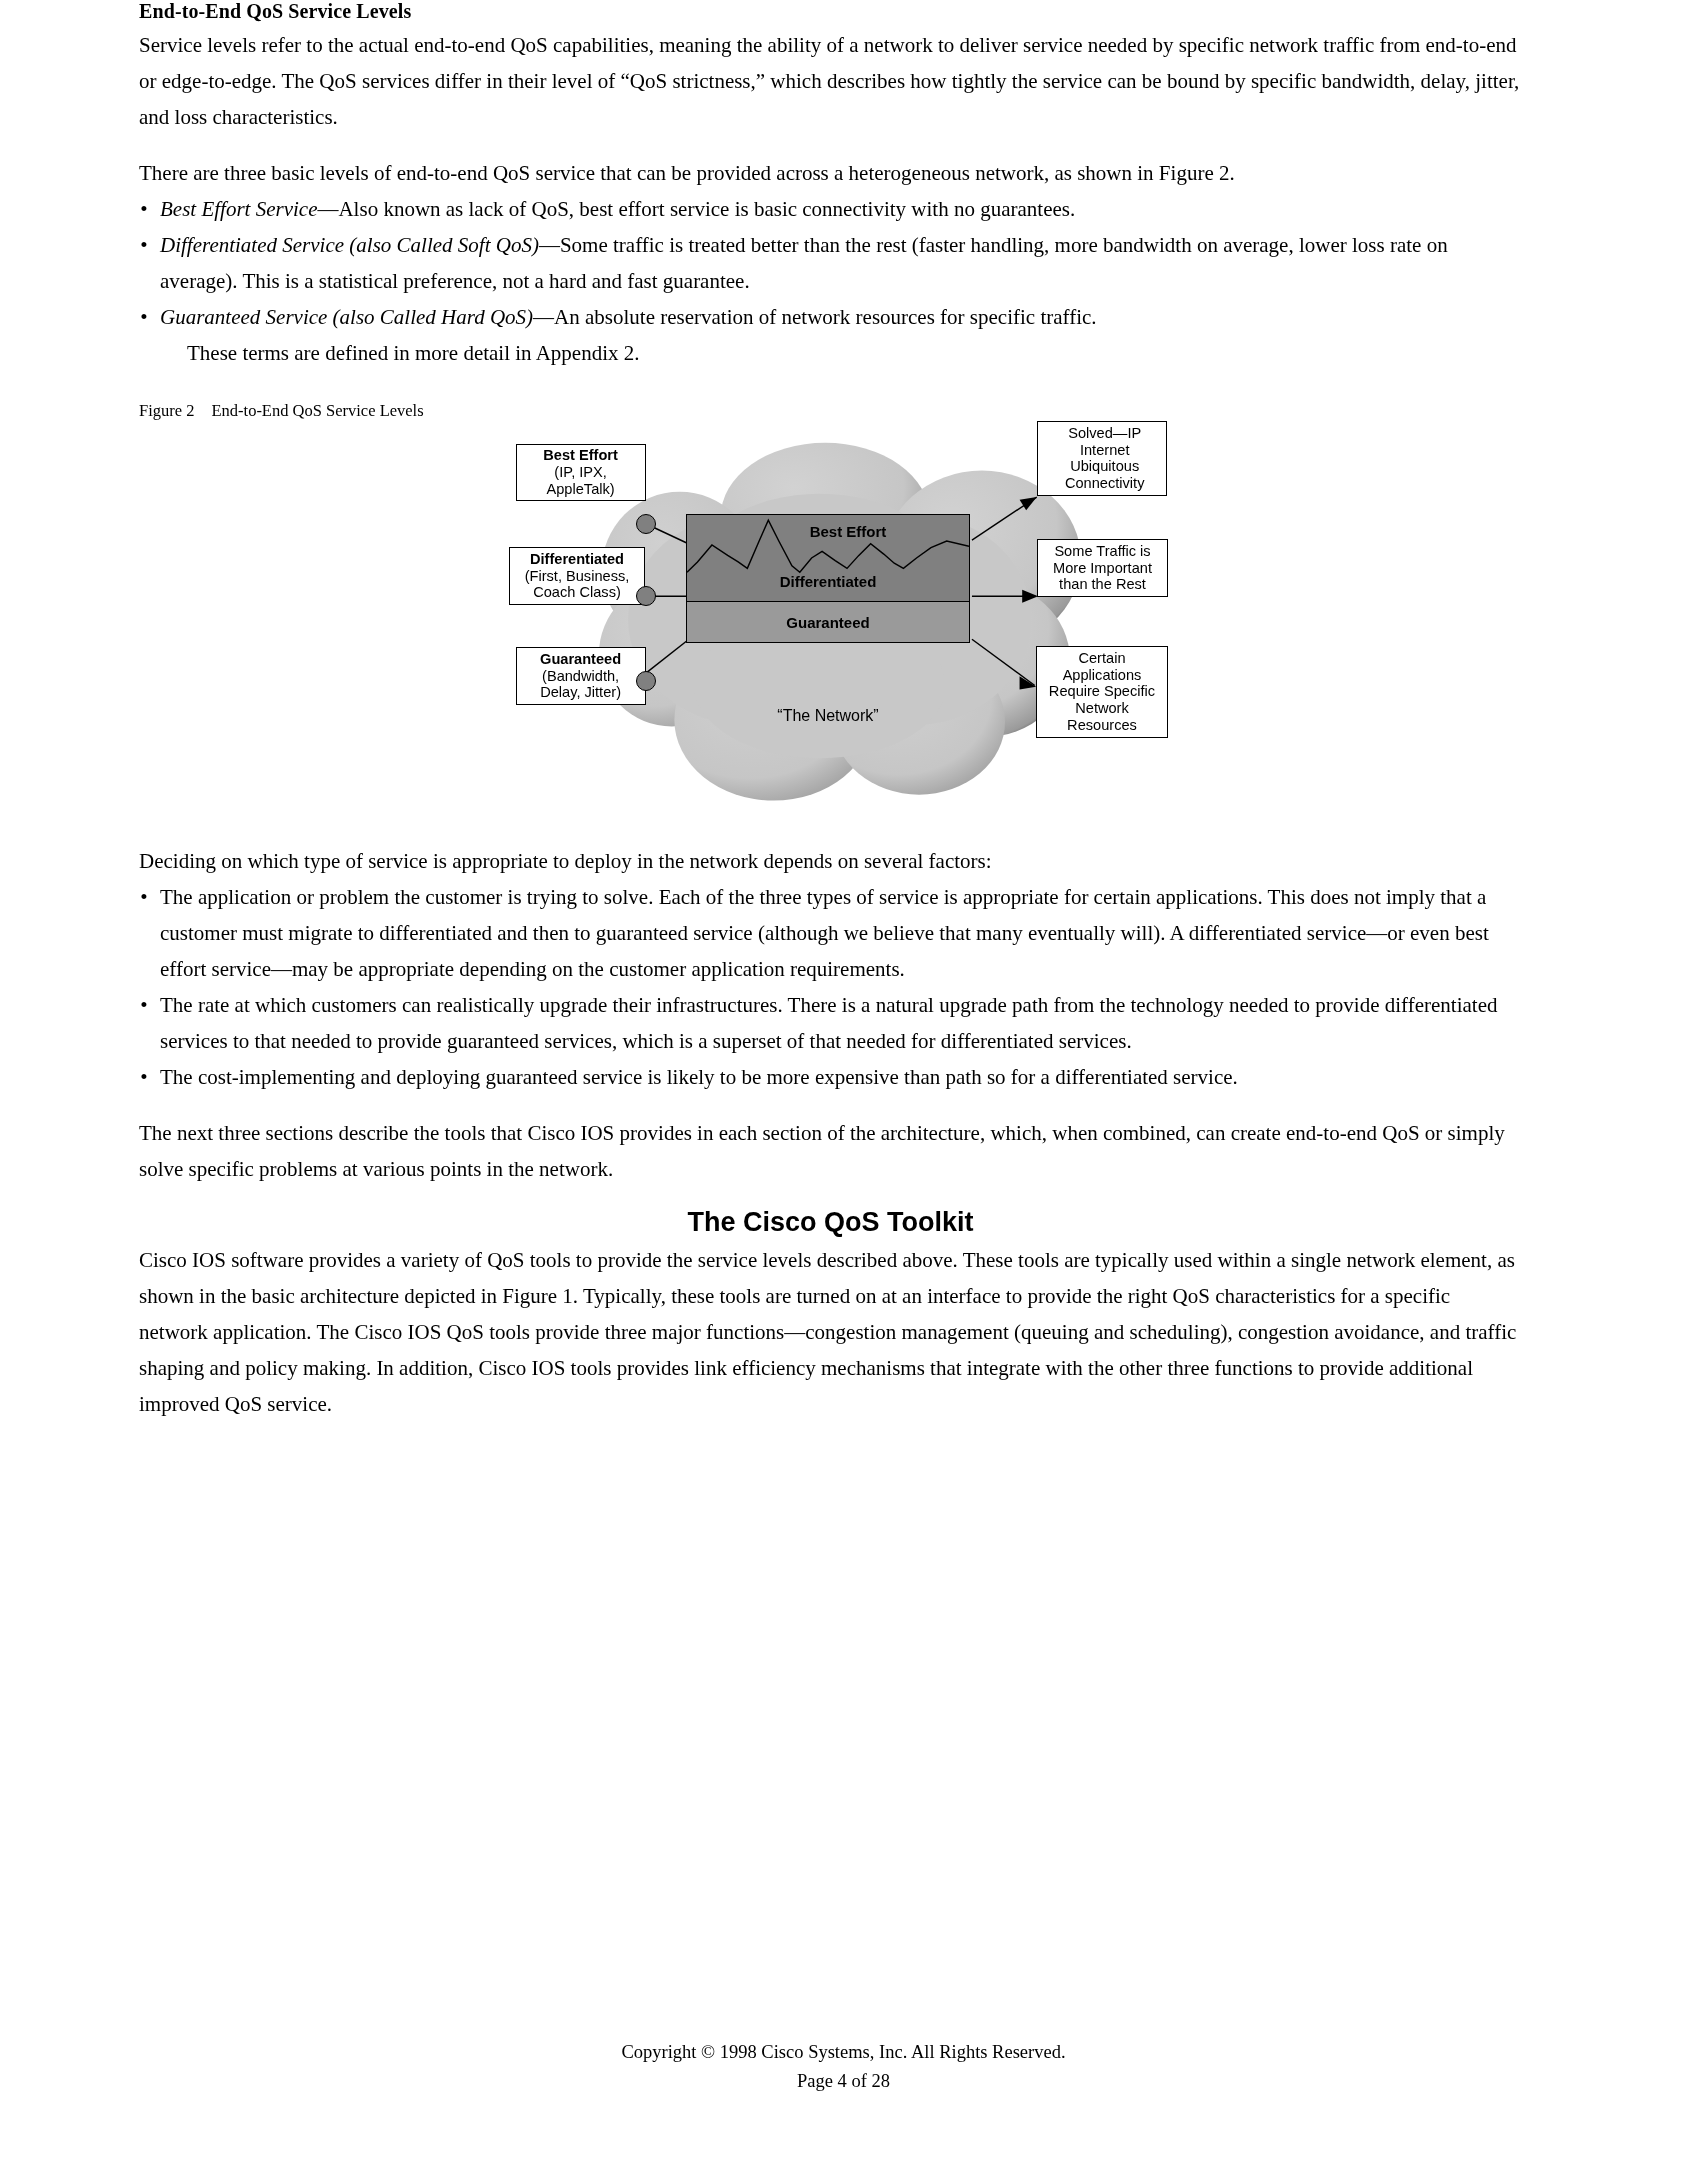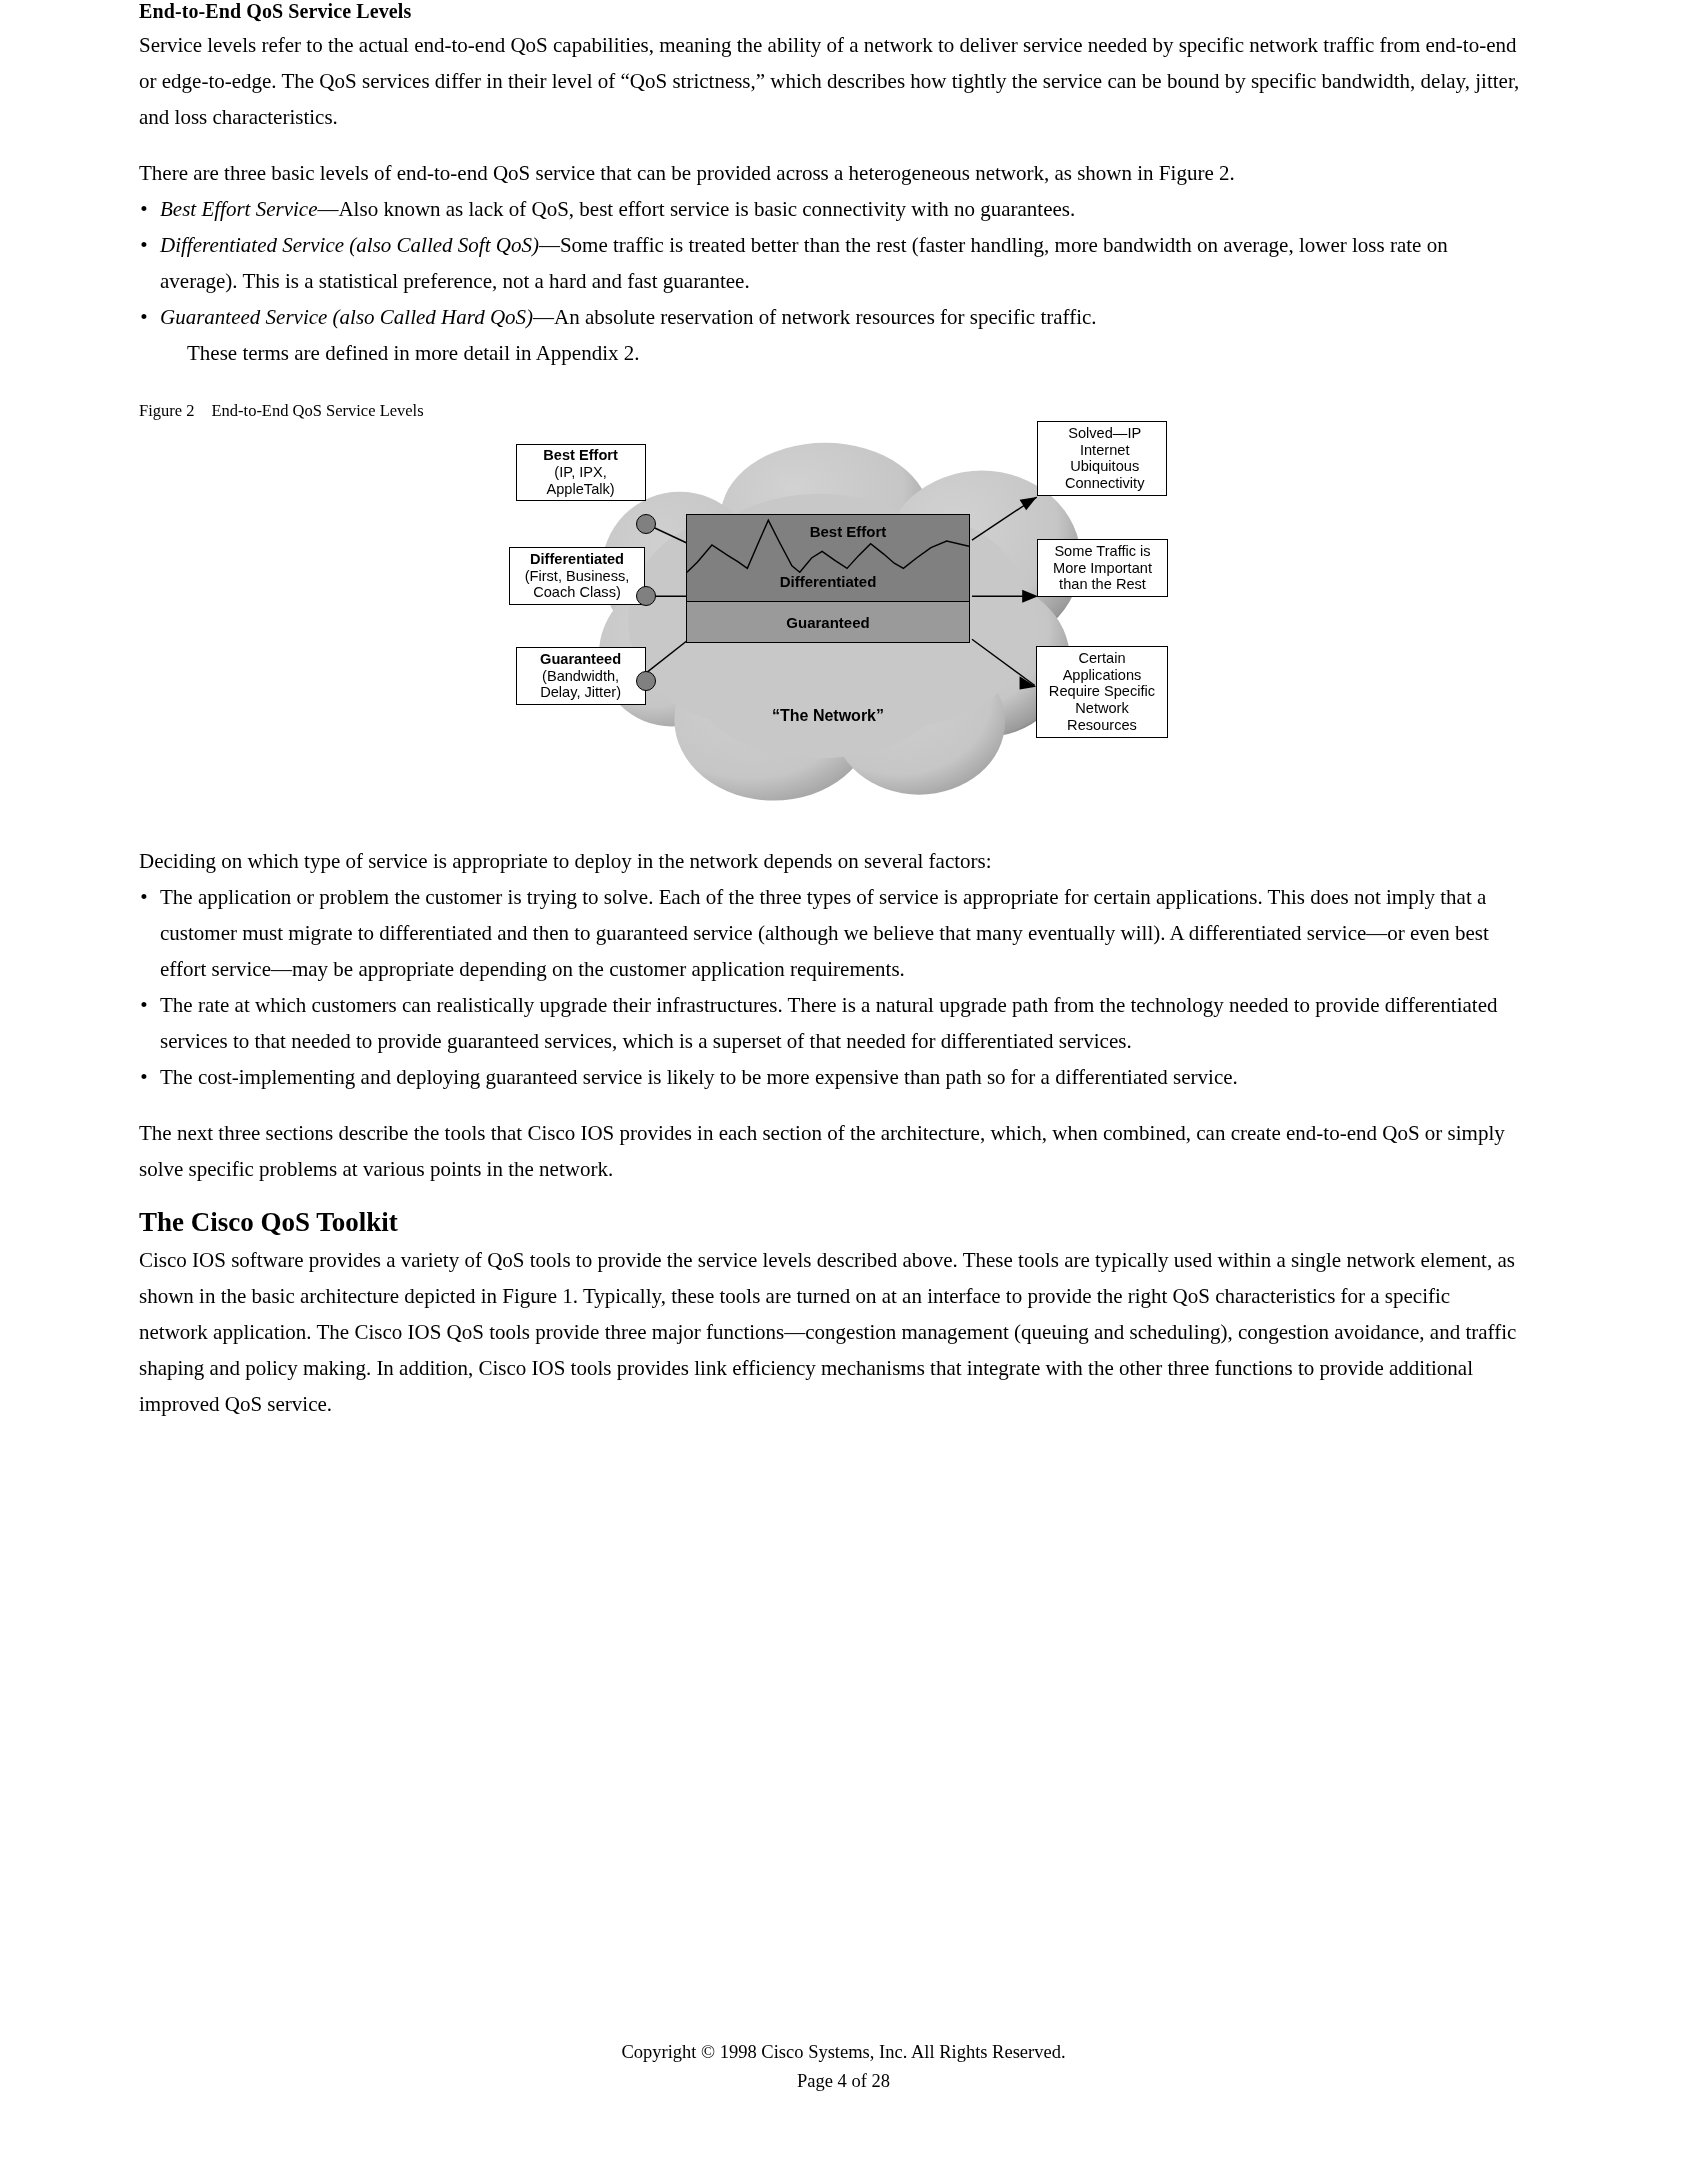--- a/index.html
+++ b/index.html
@@ -15,24 +15,25 @@
   .content { position:absolute; left:139px; top:0; width:1383px; }
 
   h3.section-head {
     font-family:"Liberation Serif", serif;
     font-weight:bold;
     font-size:20px;
     margin:0 0 4px 0;
     letter-spacing:0.1px;
   }
   h2.major-head {
-    font-family:Liberation Serif, serif;
+    font-family:Liberation Sans, sans-serif;
     font-weight:bold;
     font-size:27px;
     margin:0 0 4px 0;
+    text-align:center;
   }
   p.body {
     font-size:21px;
     line-height:36px;
     margin:0 0 20px 0;
     text-align:left;
   }
   p.tight { margin-bottom:0; }
 
   ul.bullets { list-style:none; margin:0 0 0 0; padding:0; }
@@ -140,21 +141,21 @@
   .dot-be  { left:127px; top:93px; }
   .dot-df  { left:127px; top:165px; }
   .dot-gu  { left:127px; top:250px; }
 
   .netlabel {
     position:absolute;
     left:177px; top:286px;
     width:284px;
     text-align:center;
     font-family:"Liberation Sans", sans-serif;
-    font-weight:bold;
+    font-weight:normal;
     font-size:16px;
     z-index:4;
   }
 
   .connectors { position:absolute; left:0; top:0; width:668px; height:410px; z-index:4; }
 
   
   .footer {
     position:absolute;
     left:0; top:2038px;

